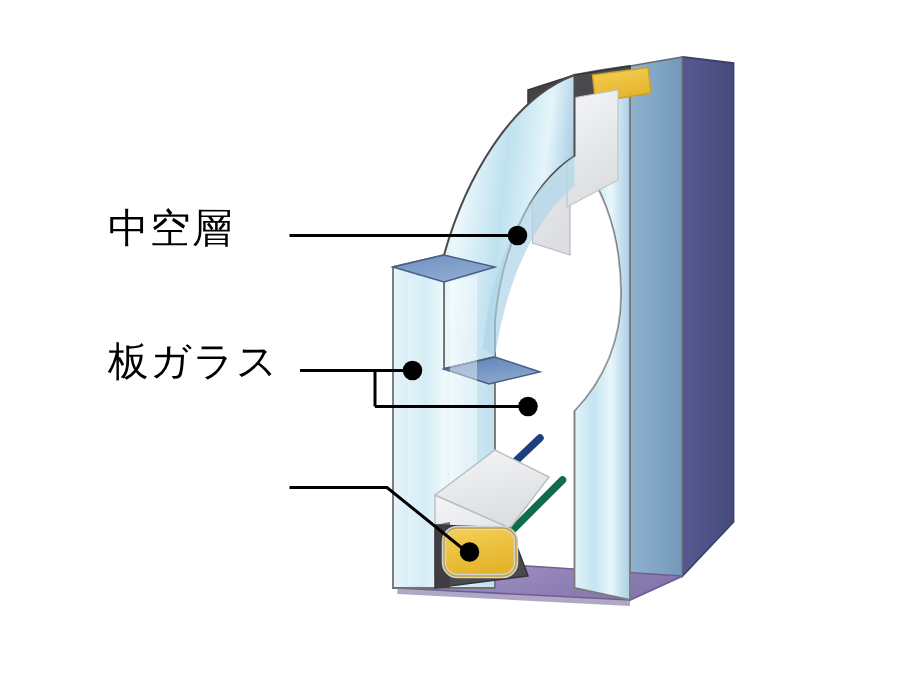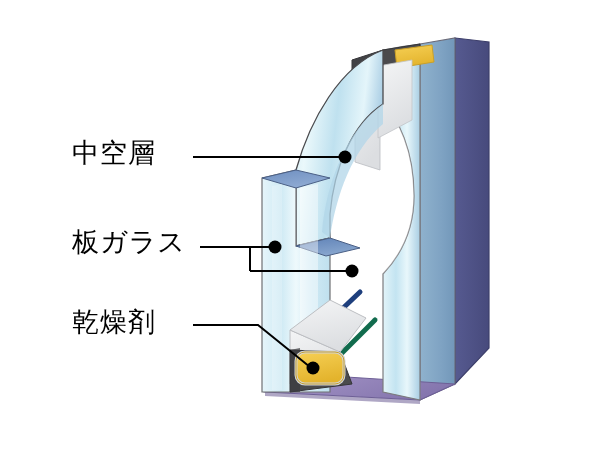--- a/index.html
+++ b/index.html
@@ -239,15 +239,14 @@
       <circle cx="275" cy="247" r="6.5"></circle>
       <circle cx="352" cy="271" r="6.5"></circle>
       <circle cx="313" cy="368" r="6.5"></circle>
     </g>
   </svg>
 
   <div class="label-text" id="label-glass">板ガラス</div>
 
   <div class="label-text" id="label-hollow">中空層</div>
 
-  <div class="label-text" id="label-desicc">乾燥剤</div>
 
 </div>
 
 </body></html>

